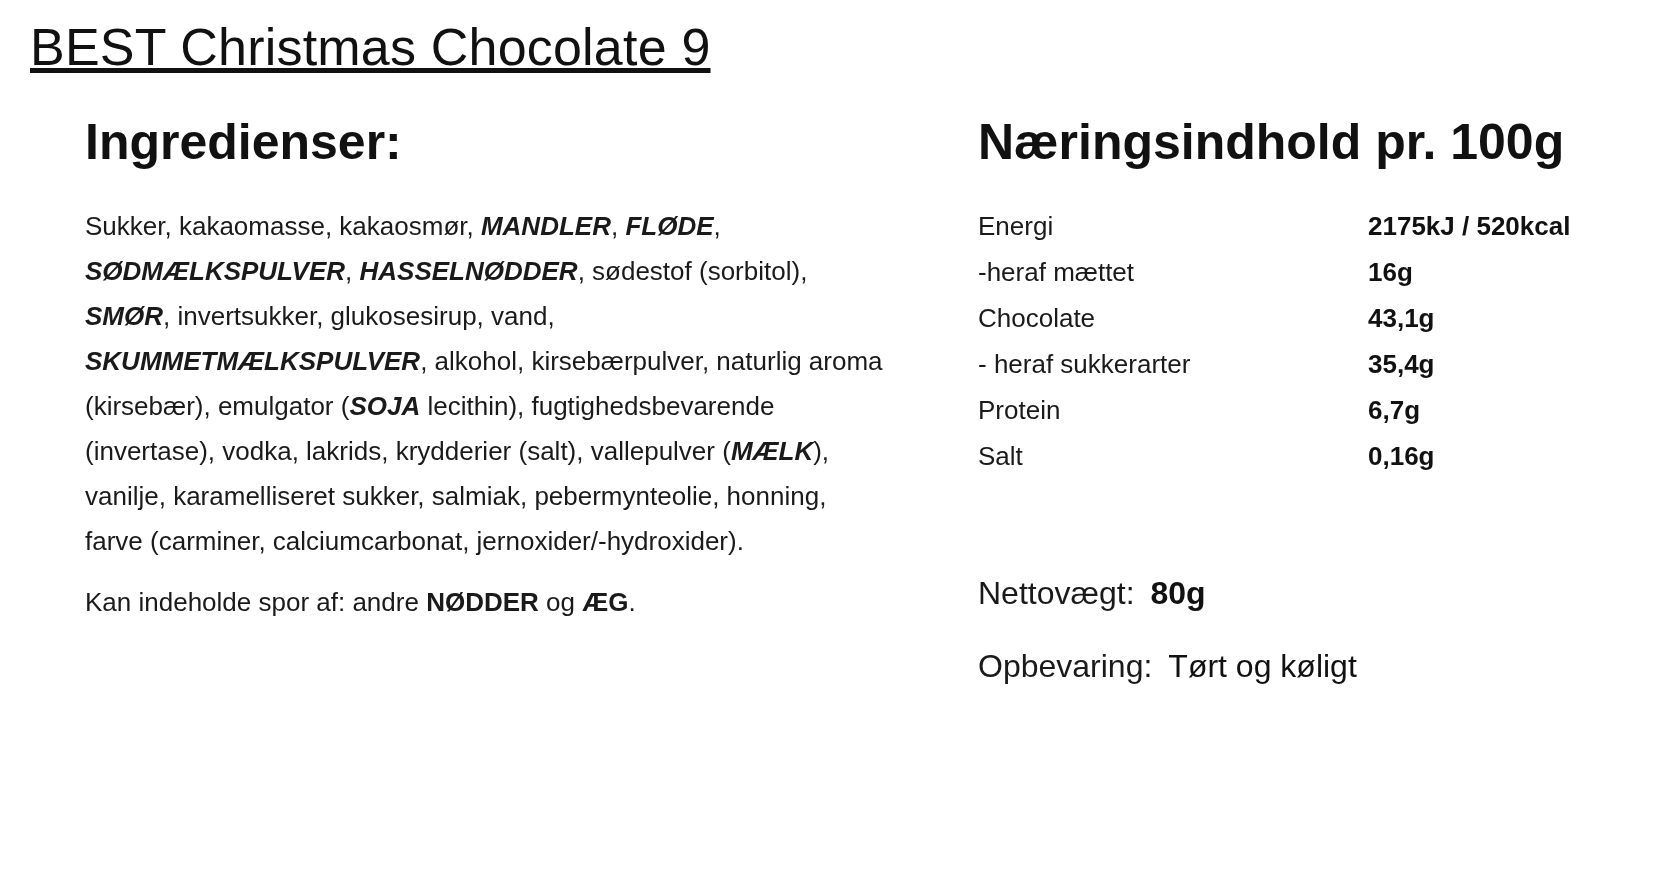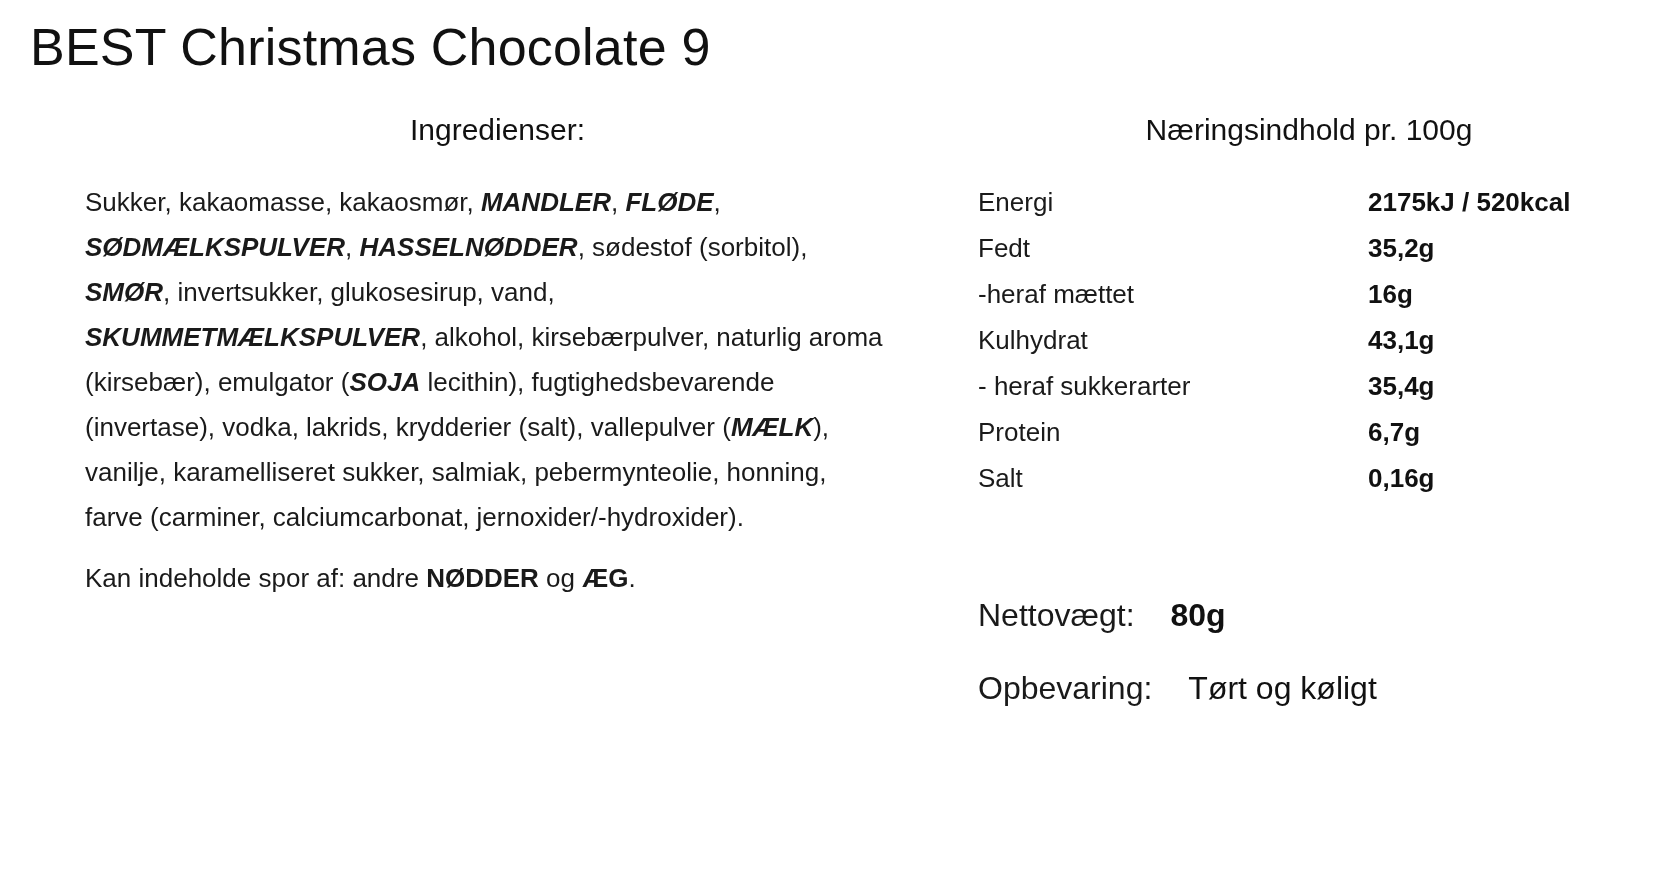--- a/index.html
+++ b/index.html
@@ -21,43 +21,43 @@
     box-sizing: border-box;
     padding: 18px 30px 0 30px;
   }
   .product-title {
     font-size: 52px;
     font-weight: 400;
     line-height: 1.15;
     letter-spacing: 0.2px;
     margin: 0 0 34px 0;
     color: #111111;
+    text-decoration: underline;
   }
   .columns {
     display: flex;
     align-items: flex-start;
   }
   .col-left {
     width: 880px;
     padding-left: 55px;
     box-sizing: border-box;
   }
   .col-right {
     flex: 1;
     padding-left: 68px;
     box-sizing: border-box;
   }
   .section-heading {
-    font-size: 30px;
-    font-weight: 400;
+    font-size: 50px;
+    font-weight: 700;
     line-height: 1.2;
     margin: 0 0 32px 0;
     color: #111111;
     white-space: nowrap;
-    text-align: center;
   }
   .ingredients-body {
     font-size: 26px;
     line-height: 1.73;
     color: #1a1a1a;
     max-width: 800px;
   }
   .ingredients-body b {
     font-weight: 700;
     font-style: italic;
@@ -97,21 +97,21 @@
     display: flex;
     align-items: baseline;
   }
   .footer-row + .footer-row {
     margin-top: 18px;
   }
   .footer-label {
     color: #1a1a1a;
   }
   .footer-value {
-    margin-left: 36px;
+    margin-left: 16px;
     font-weight: 700;
     color: #111111;
   }
   .footer-value.normal {
     font-weight: 400;
   }
 </style>
 </head>
 <body>
 
@@ -130,29 +130,25 @@
     <div class="col-right">
       <h2 class="section-heading">Næringsindhold pr. 100g</h2>
 
       <table class="nutrition-table">
         <tbody>
           <tr>
             <td class="label">Energi</td>
             <td class="value">2175kJ / 520kcal</td>
           </tr>
           <tr>
-            <td class="label">Fedt</td>
-            <td class="value">35,2g</td>
-          </tr>
-          <tr>
             <td class="label">-heraf mættet</td>
             <td class="value">16g</td>
           </tr>
           <tr>
-            <td class="label">Kulhydrat</td>
+            <td class="label">Chocolate</td>
             <td class="value">43,1g</td>
           </tr>
           <tr>
             <td class="label">- heraf sukkerarter</td>
             <td class="value">35,4g</td>
           </tr>
           <tr>
             <td class="label">Protein</td>
             <td class="value">6,7g</td>
           </tr>

